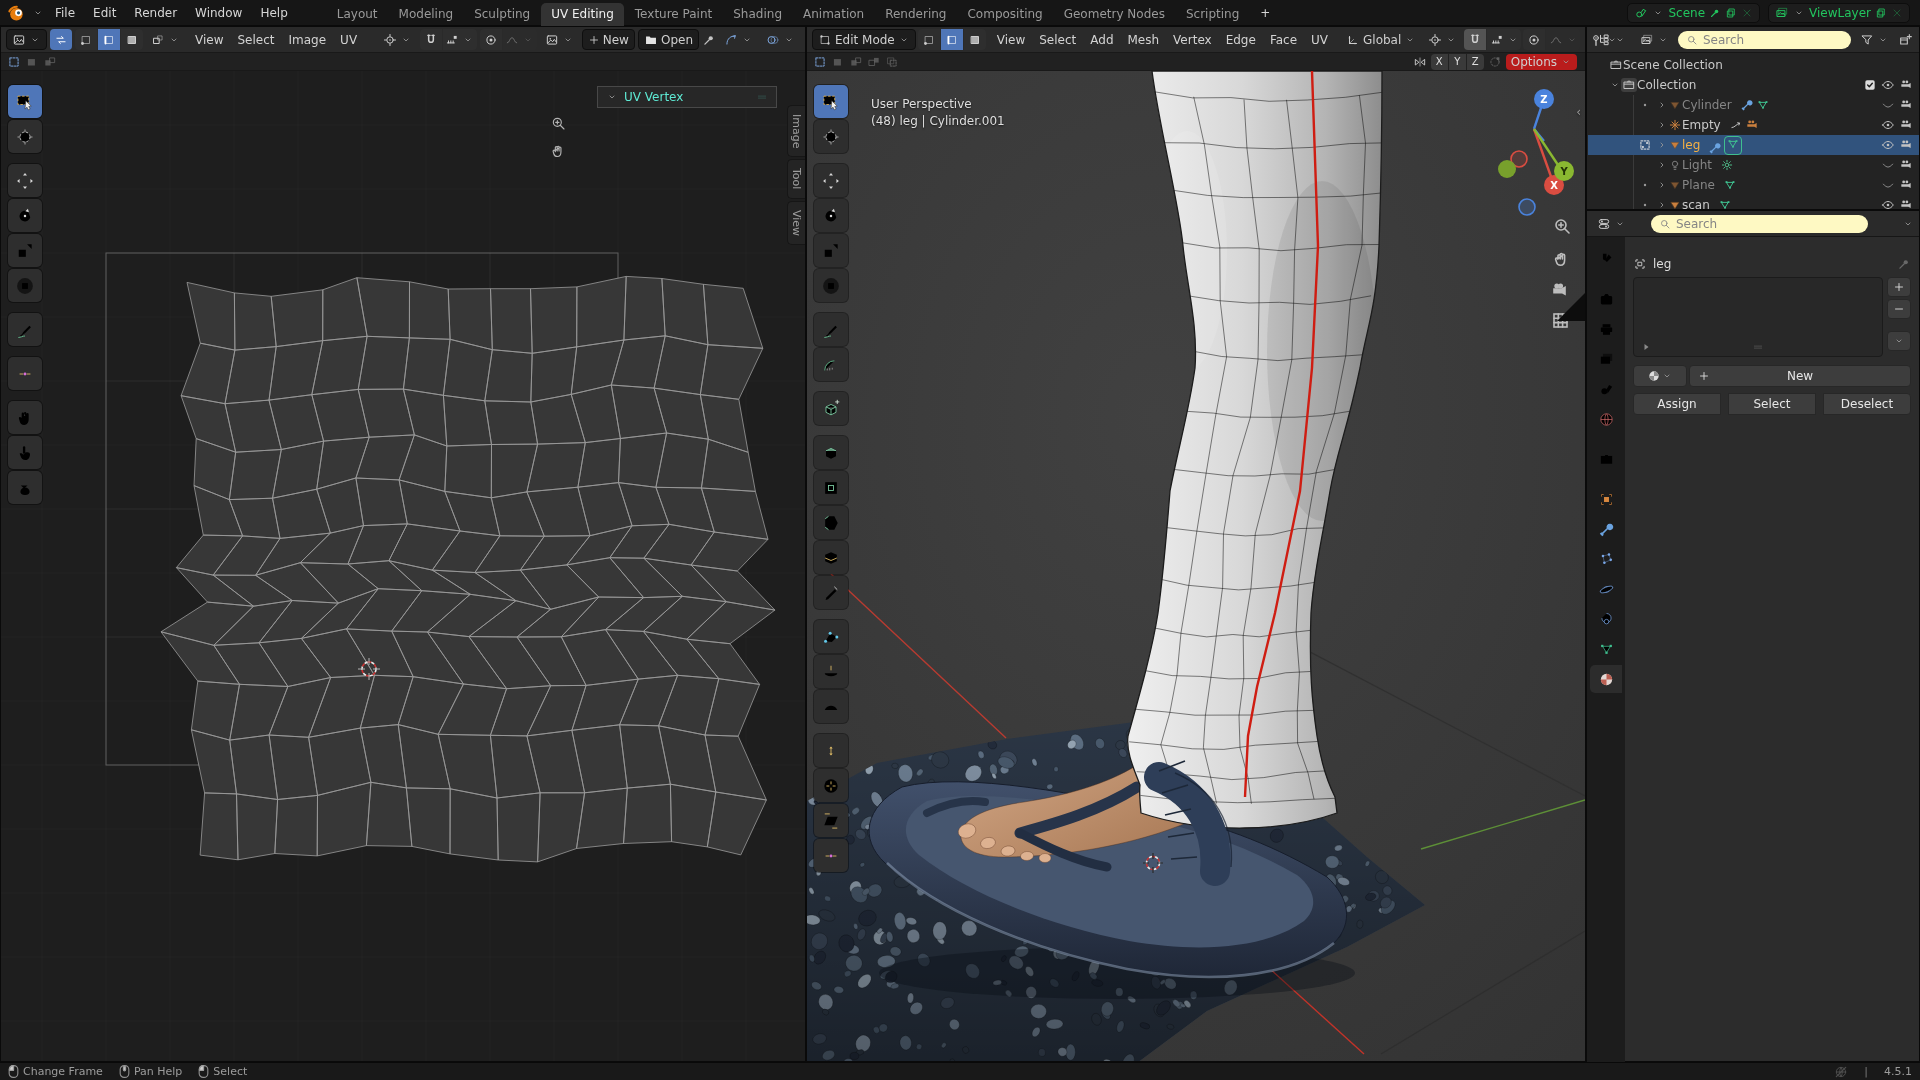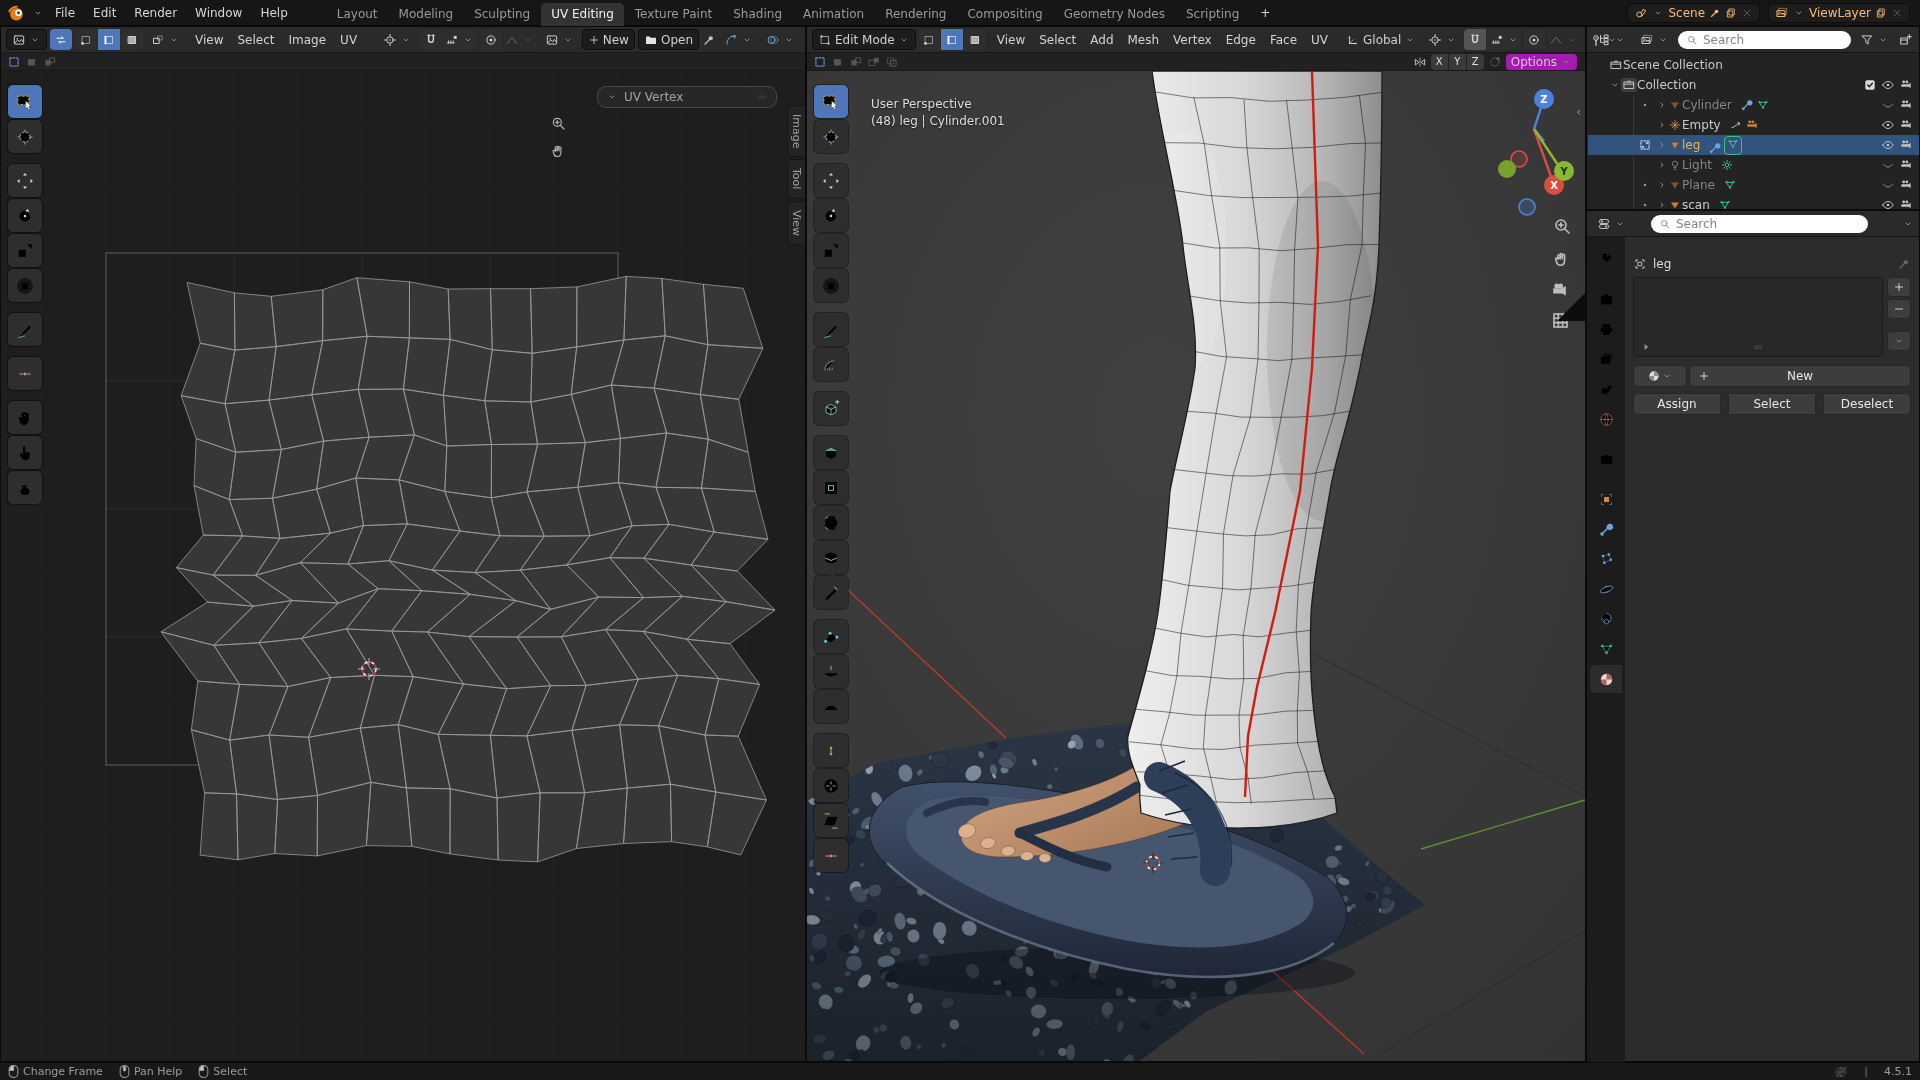--- a/index.html
+++ b/index.html
@@ -10,21 +10,21 @@
   .ic{display:inline-flex;align-items:center;justify-content:center}
   .ic svg{width:16px;height:16px;display:block;stroke:currentColor;fill:none;stroke-width:1.7;stroke-linecap:round;stroke-linejoin:round}
   .ic.s12 svg{width:12px;height:12px}.ic.s14 svg{width:14px;height:14px}.ic.s20 svg{width:20px;height:20px}
   
   #topbar{left:0;top:0;width:1920px;height:26px;background:#161616;border-bottom:1px solid #0a0a0a;display:flex;align-items:center;padding:0 6px;gap:2px}
   .menu{padding:2px 9px;border-radius:4px;color:#d6d6d6}
   .wtabs{display:flex;margin-left:28px;gap:1px;height:26px;align-items:flex-end}
   .wtab{padding:4px 10px 5px;color:#9a9a9a;border-radius:5px 5px 0 0;white-space:nowrap}
   .wtab.active{background:#333333;color:#efefef}
   .idblock{margin-left:auto;display:flex;gap:8px;align-items:center;padding-right:4px}
-  .idwidget{display:flex;align-items:center;gap:4px;background:#1d1d1d;border:1px solid #0d0d0d;border-radius:5px;padding:1px 6px;height:20px;color:#fdba74}
+  .idwidget{display:flex;align-items:center;gap:4px;background:#1d1d1d;border:1px solid #0d0d0d;border-radius:5px;padding:1px 6px;height:20px;color:#22c55e}
   .dim{opacity:.4}
   
   .editor{position:absolute;background:#1e1e1e;border:1px solid #0a0a0a}
   .ehead{height:26px;background:#2a2a2a;display:flex;align-items:center;padding:0 5px;gap:3px;border-bottom:1px solid #191919;position:relative;z-index:5}
   .etool{height:18px;background:#212121;display:flex;align-items:center;padding:0 6px;gap:4px;border-bottom:1px solid #191919;position:relative;z-index:5}
   .hbtn{display:flex;align-items:center;gap:3px;height:21px;padding:0 5px;border-radius:4px;color:#cfcfcf;white-space:nowrap}
   .hbtn.dark{background:#1d1d1d;border:1px solid #0e0e0e}
   .hbtn.lit{background:#545454}
   .hmenu{padding:2px 7px;color:#d3d3d3;white-space:nowrap}
   .segment{display:flex;gap:1px}
@@ -34,21 +34,21 @@
   .chev{color:#9a9a9a}
   .spacer{flex:1}
   
   .vtools{position:absolute;left:7px;top:58px;width:34px;display:flex;flex-direction:column;z-index:6}
   .tool{width:34px;height:33px;margin-bottom:2px;border-radius:5px;background:#2e2e2e;box-shadow:0 0 0 1px rgba(0,0,0,.4);display:flex;align-items:center;justify-content:center;color:#d8d8d8}
   .tool svg{width:20px;height:20px}
   .tool.active{background:#4f76b8}
   .tgap{height:9px}
   .canvas{position:absolute;left:0;top:44px}
   
-  .pill{display:flex;align-items:center;gap:5px;background:#ffffff;border-radius:10px;height:18px;padding:0 8px;color:#858585}
+  .pill{display:flex;align-items:center;gap:5px;background:#fef9c3;border-radius:10px;height:18px;padding:0 8px;color:#858585}
   .btn{background:#3d3d3d;border:1px solid #272727;border-radius:4px;color:#e6e6e6;display:flex;align-items:center;justify-content:center;height:22px}
   
   #outliner{left:1586px;top:26px;width:334px;height:184px;background:#232323;border:1px solid #0a0a0a;overflow:hidden}
   .ohead{height:26px;background:#2a2a2a;border-bottom:1px solid #161616;display:flex;align-items:center;gap:4px;padding:0 5px}
   .orow{height:20px;display:flex;align-items:center;position:relative;padding-right:6px}
   .orow .name{color:#c9c9c9;white-space:nowrap}
   .orow.dimmed .name{color:#858585}
   .orow.selected{background:#31537d}
   .orow.selected .name{color:#f5b144}
   .oright{margin-left:auto;display:flex;gap:4px;align-items:center}
@@ -61,21 +61,21 @@
   #ptabs{position:absolute;left:0;top:26px;width:38px;height:826px;background:#1c1c1c;display:flex;flex-direction:column;align-items:center;padding-top:8px}
   .ptab{width:32px;height:28px;display:flex;align-items:center;justify-content:center;border-radius:5px 0 0 5px;margin-bottom:2px}
   .ptab.active{background:#2c2c2c}
   .ptab svg{width:17px;height:17px}
   .pgap{height:10px}
   #pmain{position:absolute;left:38px;top:26px;right:0;bottom:0;padding:8px 8px 0 8px}
   
   #status{left:0;top:1062px;width:1920px;height:18px;background:#191919;border-top:1px solid #090909;display:flex;align-items:center;padding:0 8px;color:#9c9c9c;font-size:11px;gap:16px}
   .hint{display:flex;align-items:center;gap:4px}
   
-  .fpanel{position:absolute;background:rgba(40,40,40,.95);border:1px solid #484848;border-radius:9px;display:flex;align-items:center;padding:0 8px;gap:6px;color:#a3a3a3;z-index:7}
+  .fpanel{position:absolute;background:rgba(40,40,40,.95);border:1px solid #484848;border-radius:0;display:flex;align-items:center;padding:0 8px;gap:6px;color:#5eead4;z-index:7}
   .sidetabs{position:absolute;display:flex;flex-direction:column;gap:2px;z-index:7}
   .sidetab{writing-mode:vertical-rl;background:#242424;border:1px solid #161616;border-right:none;color:#9d9d9d;border-radius:5px 0 0 5px;padding:8px 2px;font-size:11px}
   svg text{font-family:"DejaVu Sans","Liberation Sans",sans-serif}
   .ovl{position:absolute;z-index:6;color:#dfdfdf;text-shadow:0 1px 2px rgba(0,0,0,.6);white-space:nowrap}
 </style>
 </head>
 <body>
 
 <div id="topbar" class="abs">
   <span class="ic s20" style="margin-right:4px">
@@ -726,21 +726,21 @@
         <div class="hbtn sbtn" style="width: 17px; height: 16px; font-size: 10px; background: rgb(58, 58, 58); color: rgb(224, 224, 224);">X</div>
         <div class="hbtn sbtn" style="width: 17px; height: 16px; font-size: 10px; background: rgb(58, 58, 58); color: rgb(224, 224, 224);">Y</div>
         <div class="hbtn sbtn" style="width: 17px; height: 16px; font-size: 10px; background: rgb(58, 58, 58); color: rgb(224, 224, 224);">Z</div>
       </div>
     <span class="ic s14 dim">
         <svg viewBox="0 0 24 24">
           <circle cx="12" cy="12" r="7" stroke-dasharray="2.5 2.5"></circle>
           <rect x="15" y="4" width="4.5" height="4.5" fill="currentColor" stroke="none"></rect>
         </svg>
       </span>
-    <div class="hbtn" style="background:#a21caf;height:16px;margin-right:2px">
+    <div class="hbtn" style="background:#b91c1c;height:16px;margin-right:2px">
       <span>Options</span>
         <span class="ic s12 chev">
           <svg viewBox="0 0 24 24">
             <path d="M8 10l4 4 4-4"></path>
           </svg>
         </span>
     </div>
   </div>
   <svg class="canvas" id="vp-canvas" width="778" height="990">
       <defs>

